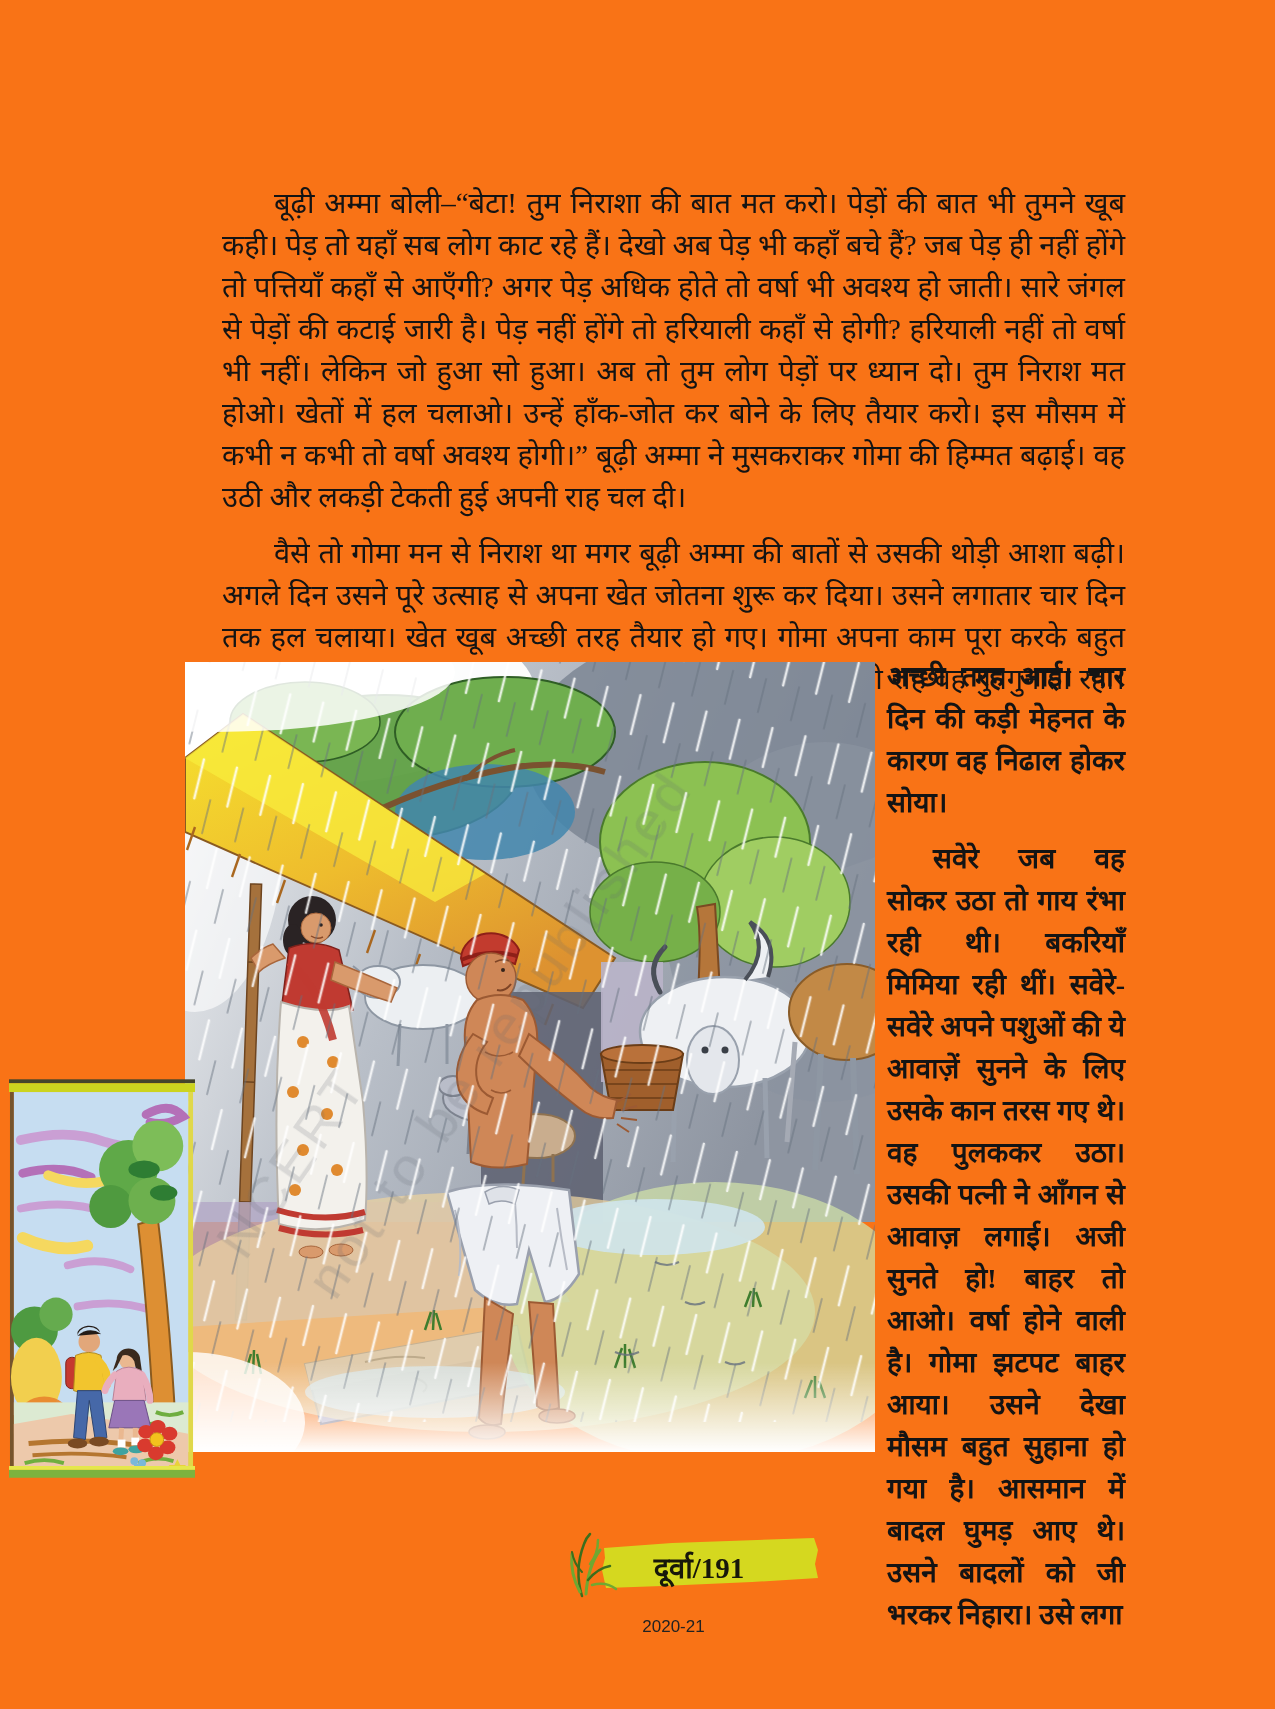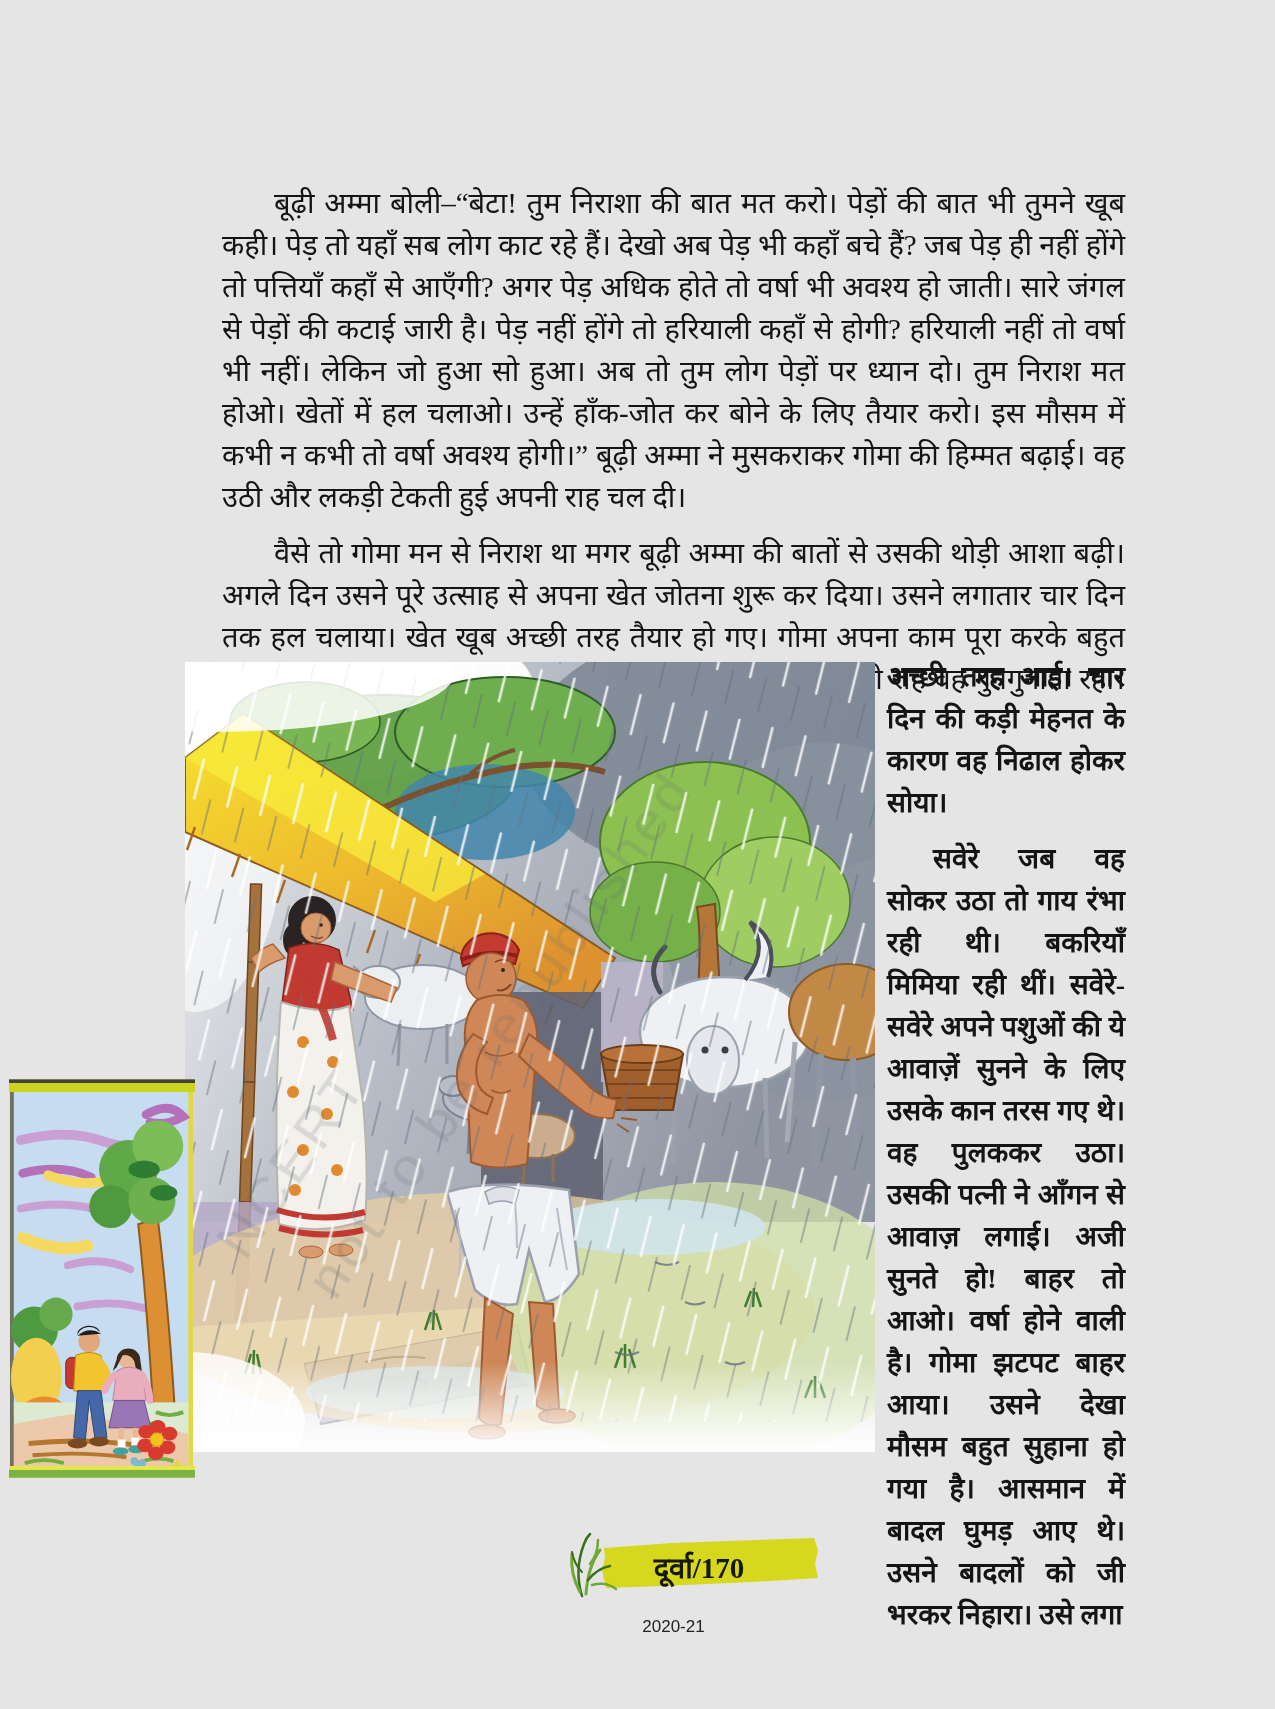--- a/index.html
+++ b/index.html
@@ -1,17 +1,17 @@
 <!DOCTYPE html>
 <html><head>
 <meta charset="utf-8">
 <style>
   html,body{margin:0;padding:0;background:#ffffff;}
   .page{
-    position:relative;width:1275px;height:1709px;background:#e5e5e5;overflow:hidden;
+    position:relative;width:1275px;height:1709px;background:#f97316;overflow:hidden;
     font-family:"Liberation Serif","DejaVu Serif",serif;color:#141414;
   }
   
   .text-block{
     position:absolute;left:222px;top:182px;width:903px;
     font-size:29px;line-height:42px;text-align:justify;
   }
   .text-block p{margin:0;}
   .text-block p.para2{margin-top:14px;}
   .indent{text-indent:52px;}
@@ -376,18 +376,18 @@
       <g fill="none" stroke-linecap="round">
         <path d="M30,66 q-8,-26 2,-52 q2,-6 6,-10" stroke="#3c6e1c" stroke-width="2.5"></path>
         <path d="M34,64 q2,-28 14,-44" stroke="#6fa832" stroke-width="3"></path>
         <path d="M28,62 q-10,-18 -8,-38" stroke="#6fa832" stroke-width="3"></path>
         <path d="M36,50 q10,-12 22,-14" stroke="#3c6e1c" stroke-width="2.5"></path>
         <path d="M30,42 q-8,-8 -10,-20" stroke="#3c6e1c" stroke-width="2"></path>
         <path d="M38,34 q8,-10 8,-24" stroke="#6fa832" stroke-width="2.5"></path>
         <path d="M40,55 q14,-4 24,4" stroke="#6fa832" stroke-width="2.5"></path>
       </g>
     </svg>
-    <span class="banner-text">दूर्वा/170</span>
+    <span class="banner-text">दूर्वा/191</span>
   </div>
 
   <div class="year-line">2020-21</div>
 
 </div>
 
 </body></html>

